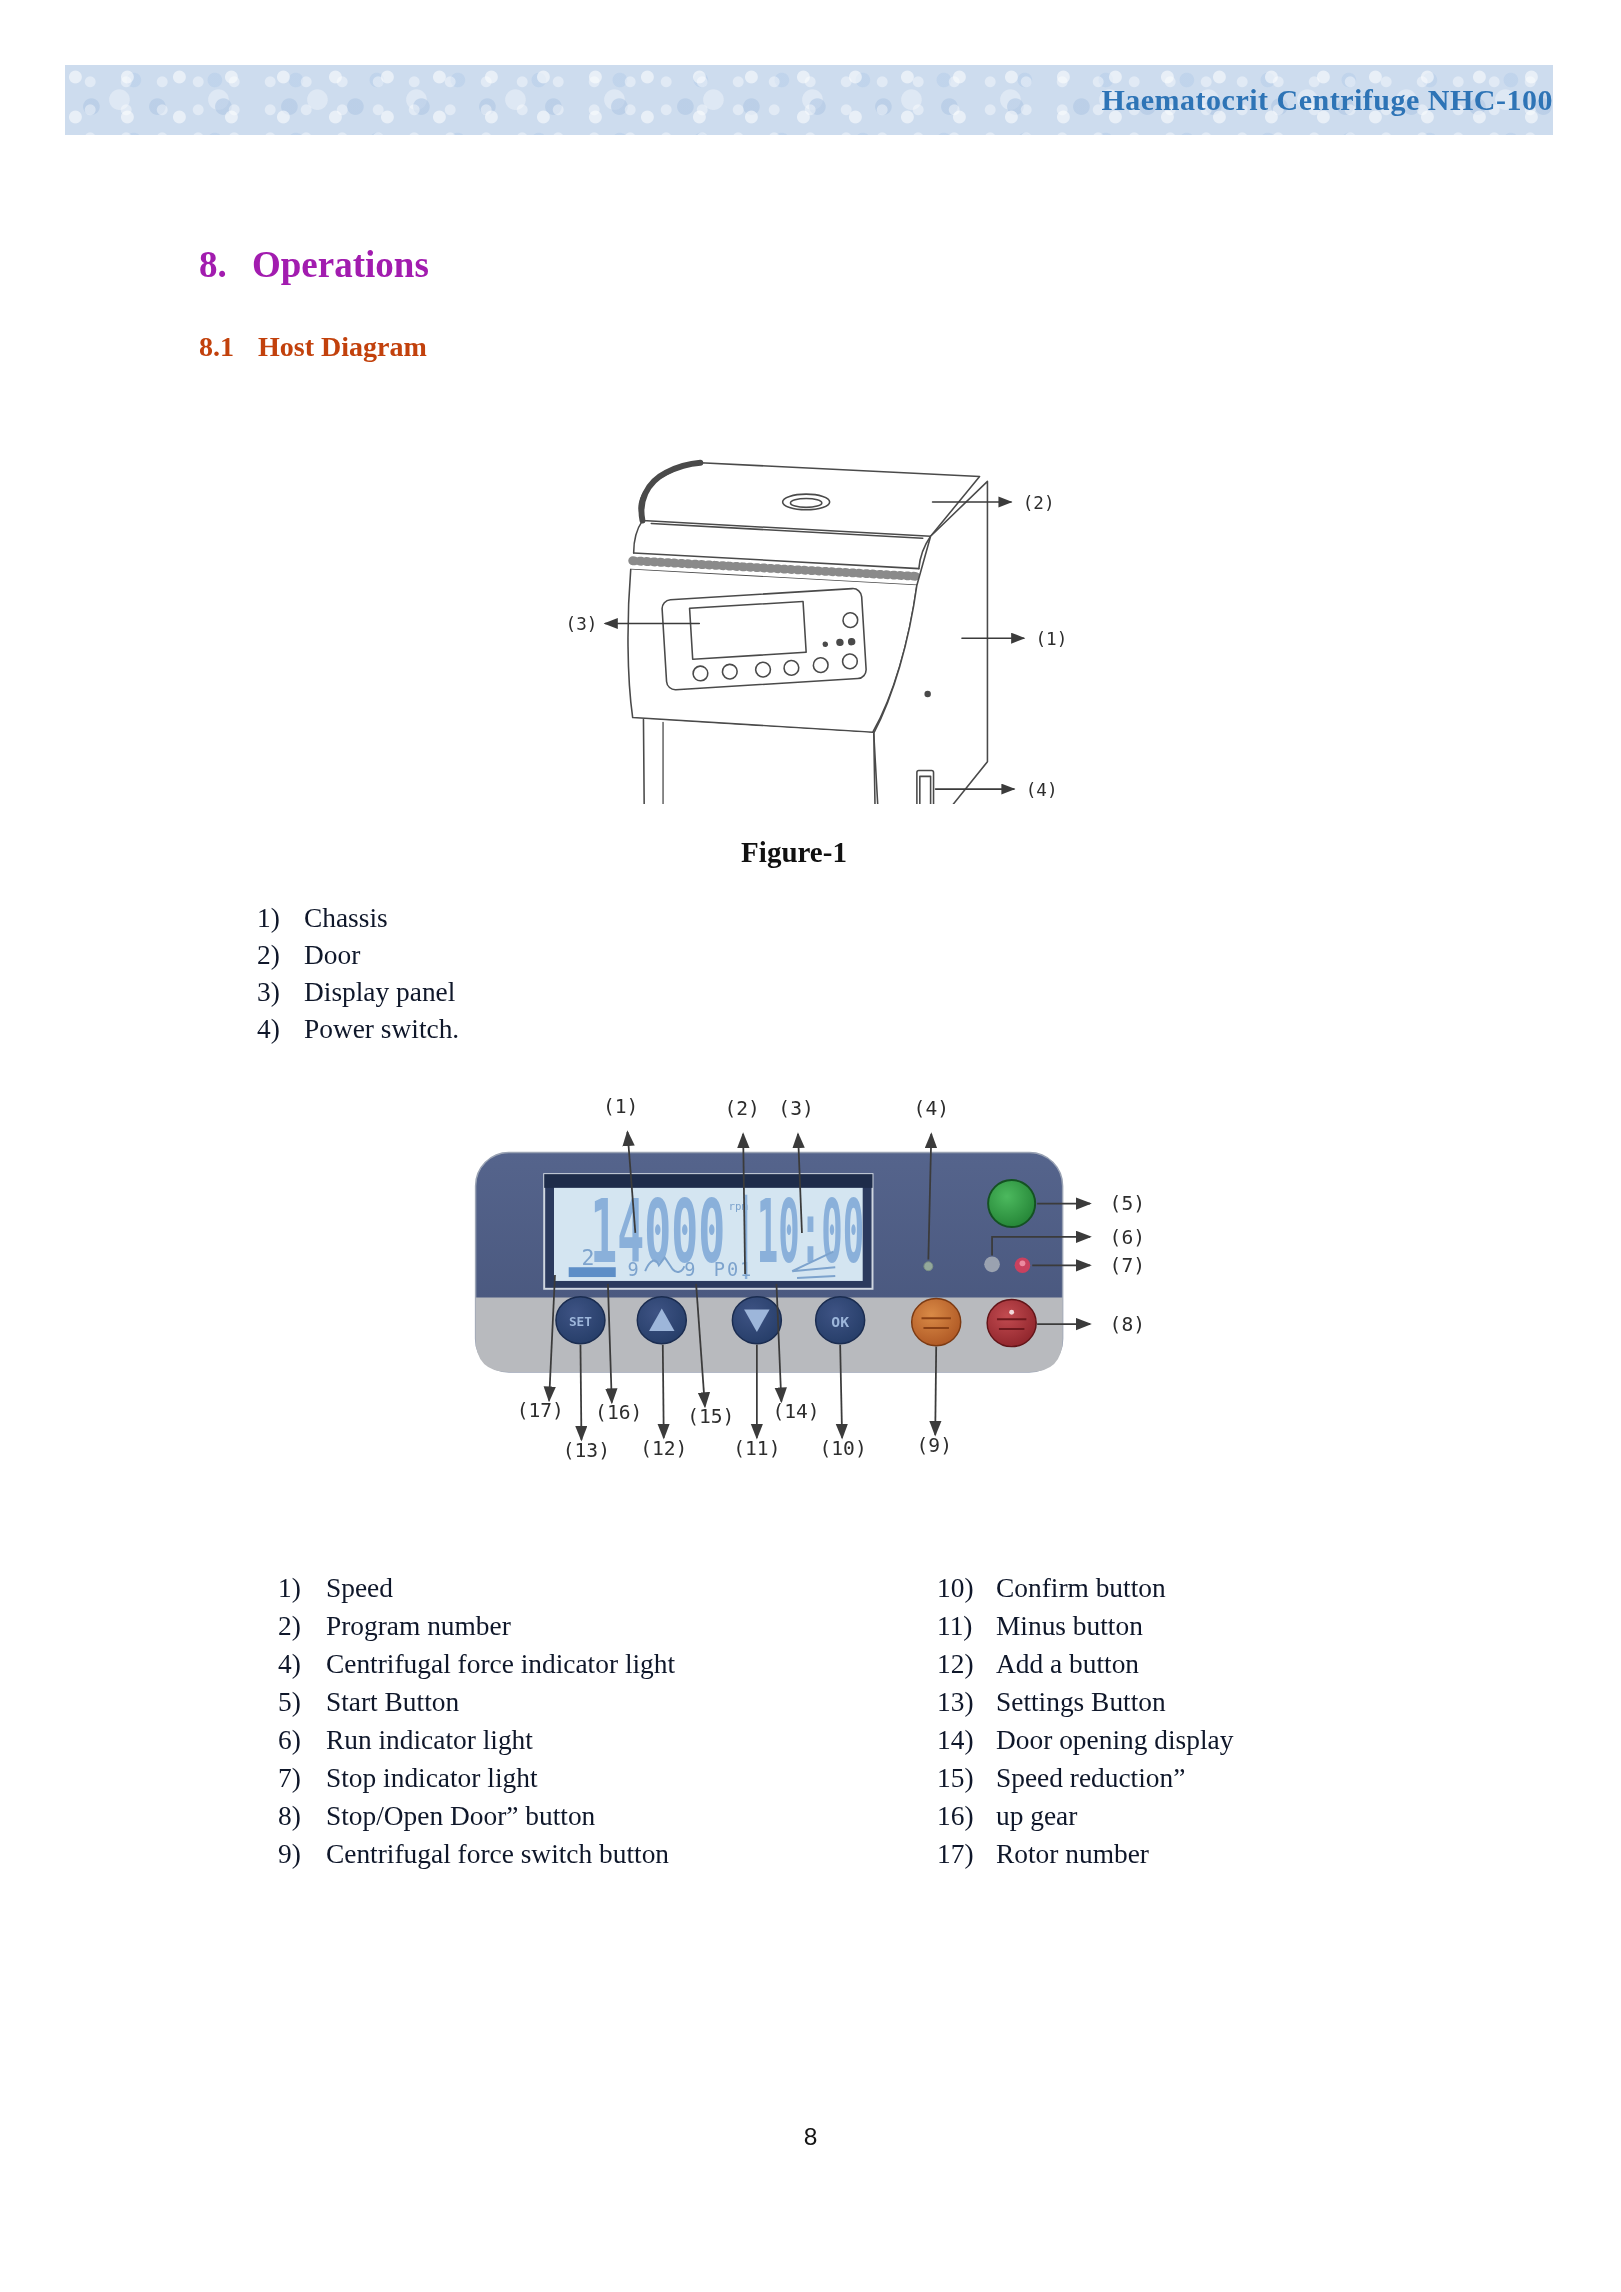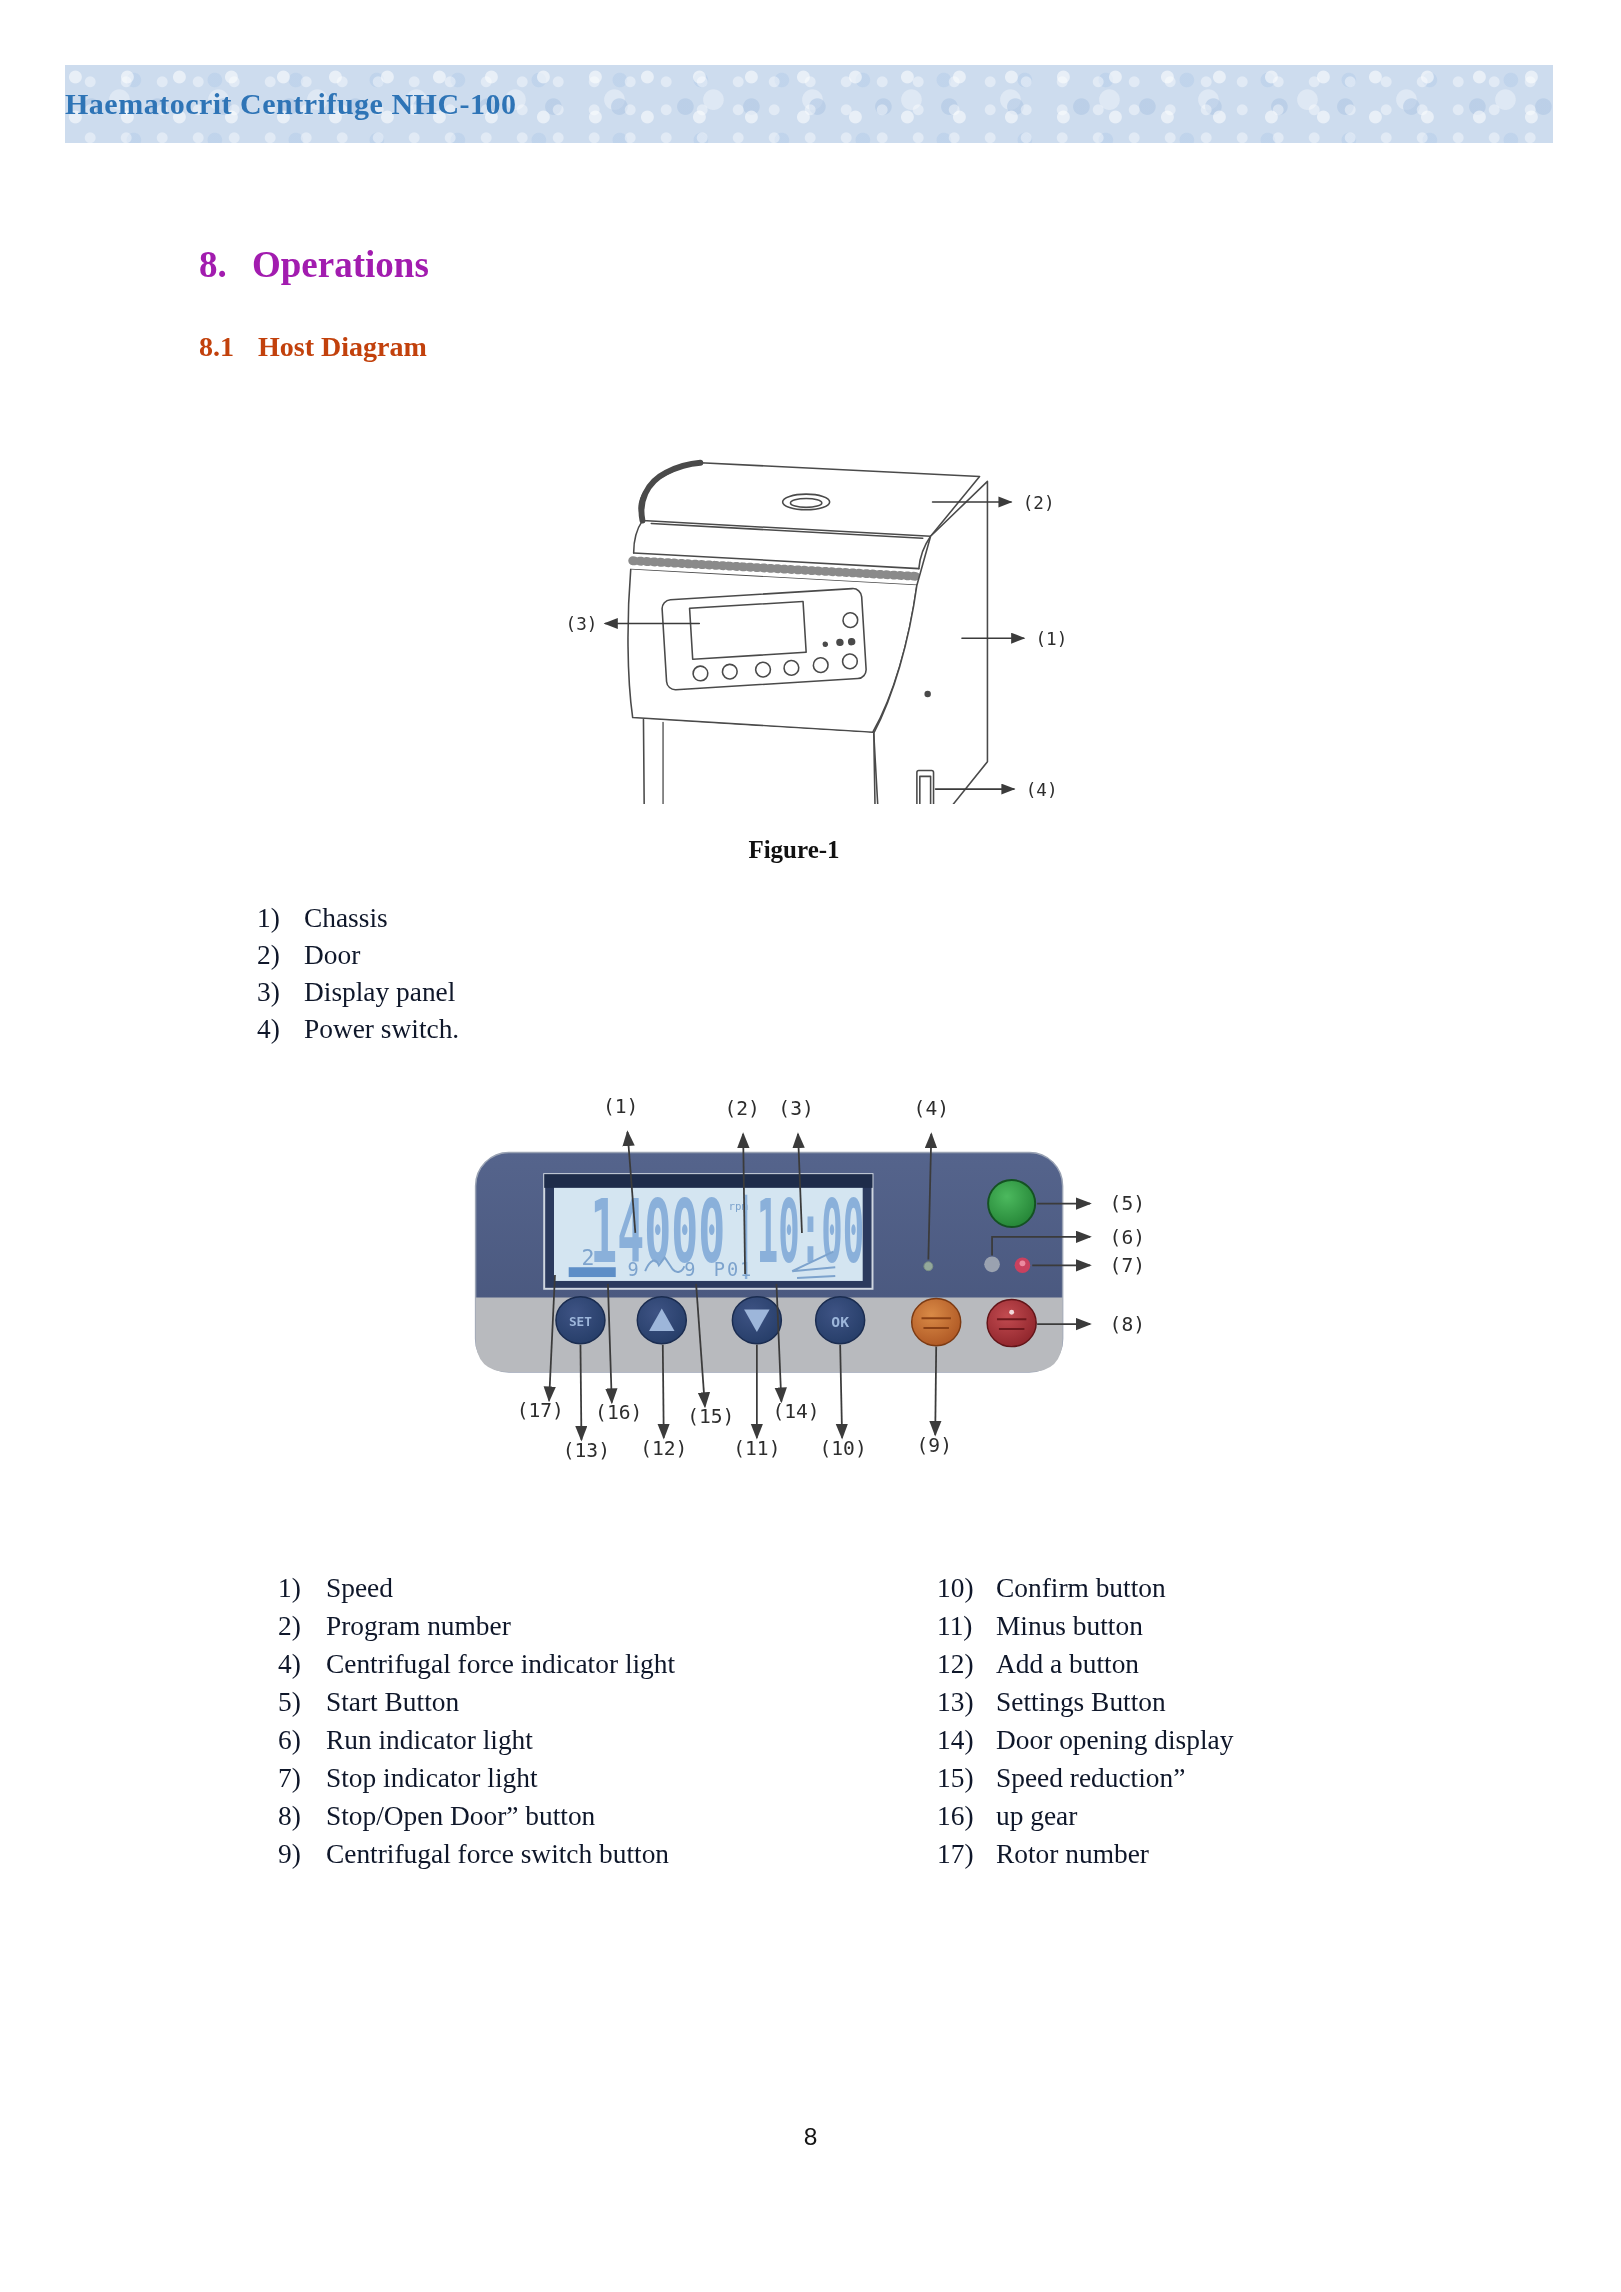--- a/index.html
+++ b/index.html
@@ -1,38 +1,38 @@
 <!DOCTYPE html>
 <html><head>
 <meta charset="utf-8">
 <style>
   html,body{margin:0;padding:0;background:#ffffff;}
   .page{position:relative;width:1621px;height:2293px;background:#ffffff;overflow:hidden;
         font-family:"Liberation Serif",serif;color:#151515;}
   
-  .banner{position:absolute;left:65px;top:65px;width:1488px;height:78px;
+  .banner{position:absolute;left:65px;top:65px;width:1488px;height:70px;
     background-color:#cddcee;
     background-image:
       radial-gradient(circle at 20% 30%, rgba(255,255,255,.55) 0 5.9px, transparent 6.9px),
       radial-gradient(circle at 70% 60%, rgba(255,255,255,.40) 0 4.9px, transparent 5.9px),
       radial-gradient(circle at 40% 80%, rgba(176,199,228,.60) 0 7.8px, transparent 8.8px),
       radial-gradient(circle at 85% 25%, rgba(183,206,234,.55) 0 6.9px, transparent 7.8px),
       radial-gradient(circle at 55% 45%, rgba(255,255,255,.35) 0 9.8px, transparent 10.8px);
     background-size:52px 40px,36px 28px,66px 52px,81px 60px,99px 77px;
-    display:flex;align-items:center;justify-content:flex-start;}
+    display:flex;align-items:center;justify-content:flex-end;}
   .banner-title{font-weight:bold;font-size:30px;color:#2e74b6;letter-spacing:0.5px;}
   
   .h-section{position:absolute;left:199px;top:243px;font-weight:bold;font-size:37px;color:#a21caf;}
   .h-section .hnum{display:inline-block;width:53px;}
   .h-sub{position:absolute;left:199px;top:331px;font-weight:bold;font-size:28px;color:#c2410c;}
   .h-sub .hnum{display:inline-block;width:59px;}
   
   .fig1{position:absolute;left:470px;top:392px;width:637px;height:412px;}
   .fig2{position:absolute;left:451px;top:1083px;width:696px;height:392px;}
-  .caption{position:absolute;left:0;width:1588px;text-align:center;font-weight:bold;font-size:25px;color:#111;}
+  .caption{position:absolute;left:0;width:1588px;text-align:center;font-weight:bold;font-size:29px;color:#111;}
   .cap1{top:836px;}
   .cap2{top:1502px;}
   
   .legend{position:absolute;font-size:27.4px;line-height:37px;color:#0f172a;}
   .legend1{left:257px;top:900px;}
   .legend2L{left:278px;top:1569px;line-height:38px;}
   .legend2R{left:937px;top:1569px;line-height:38px;}
   .legend .num{display:inline-block;width:47px;}
   .legend2L .num{width:48px;}
   .legend2R .num{width:59px;}

